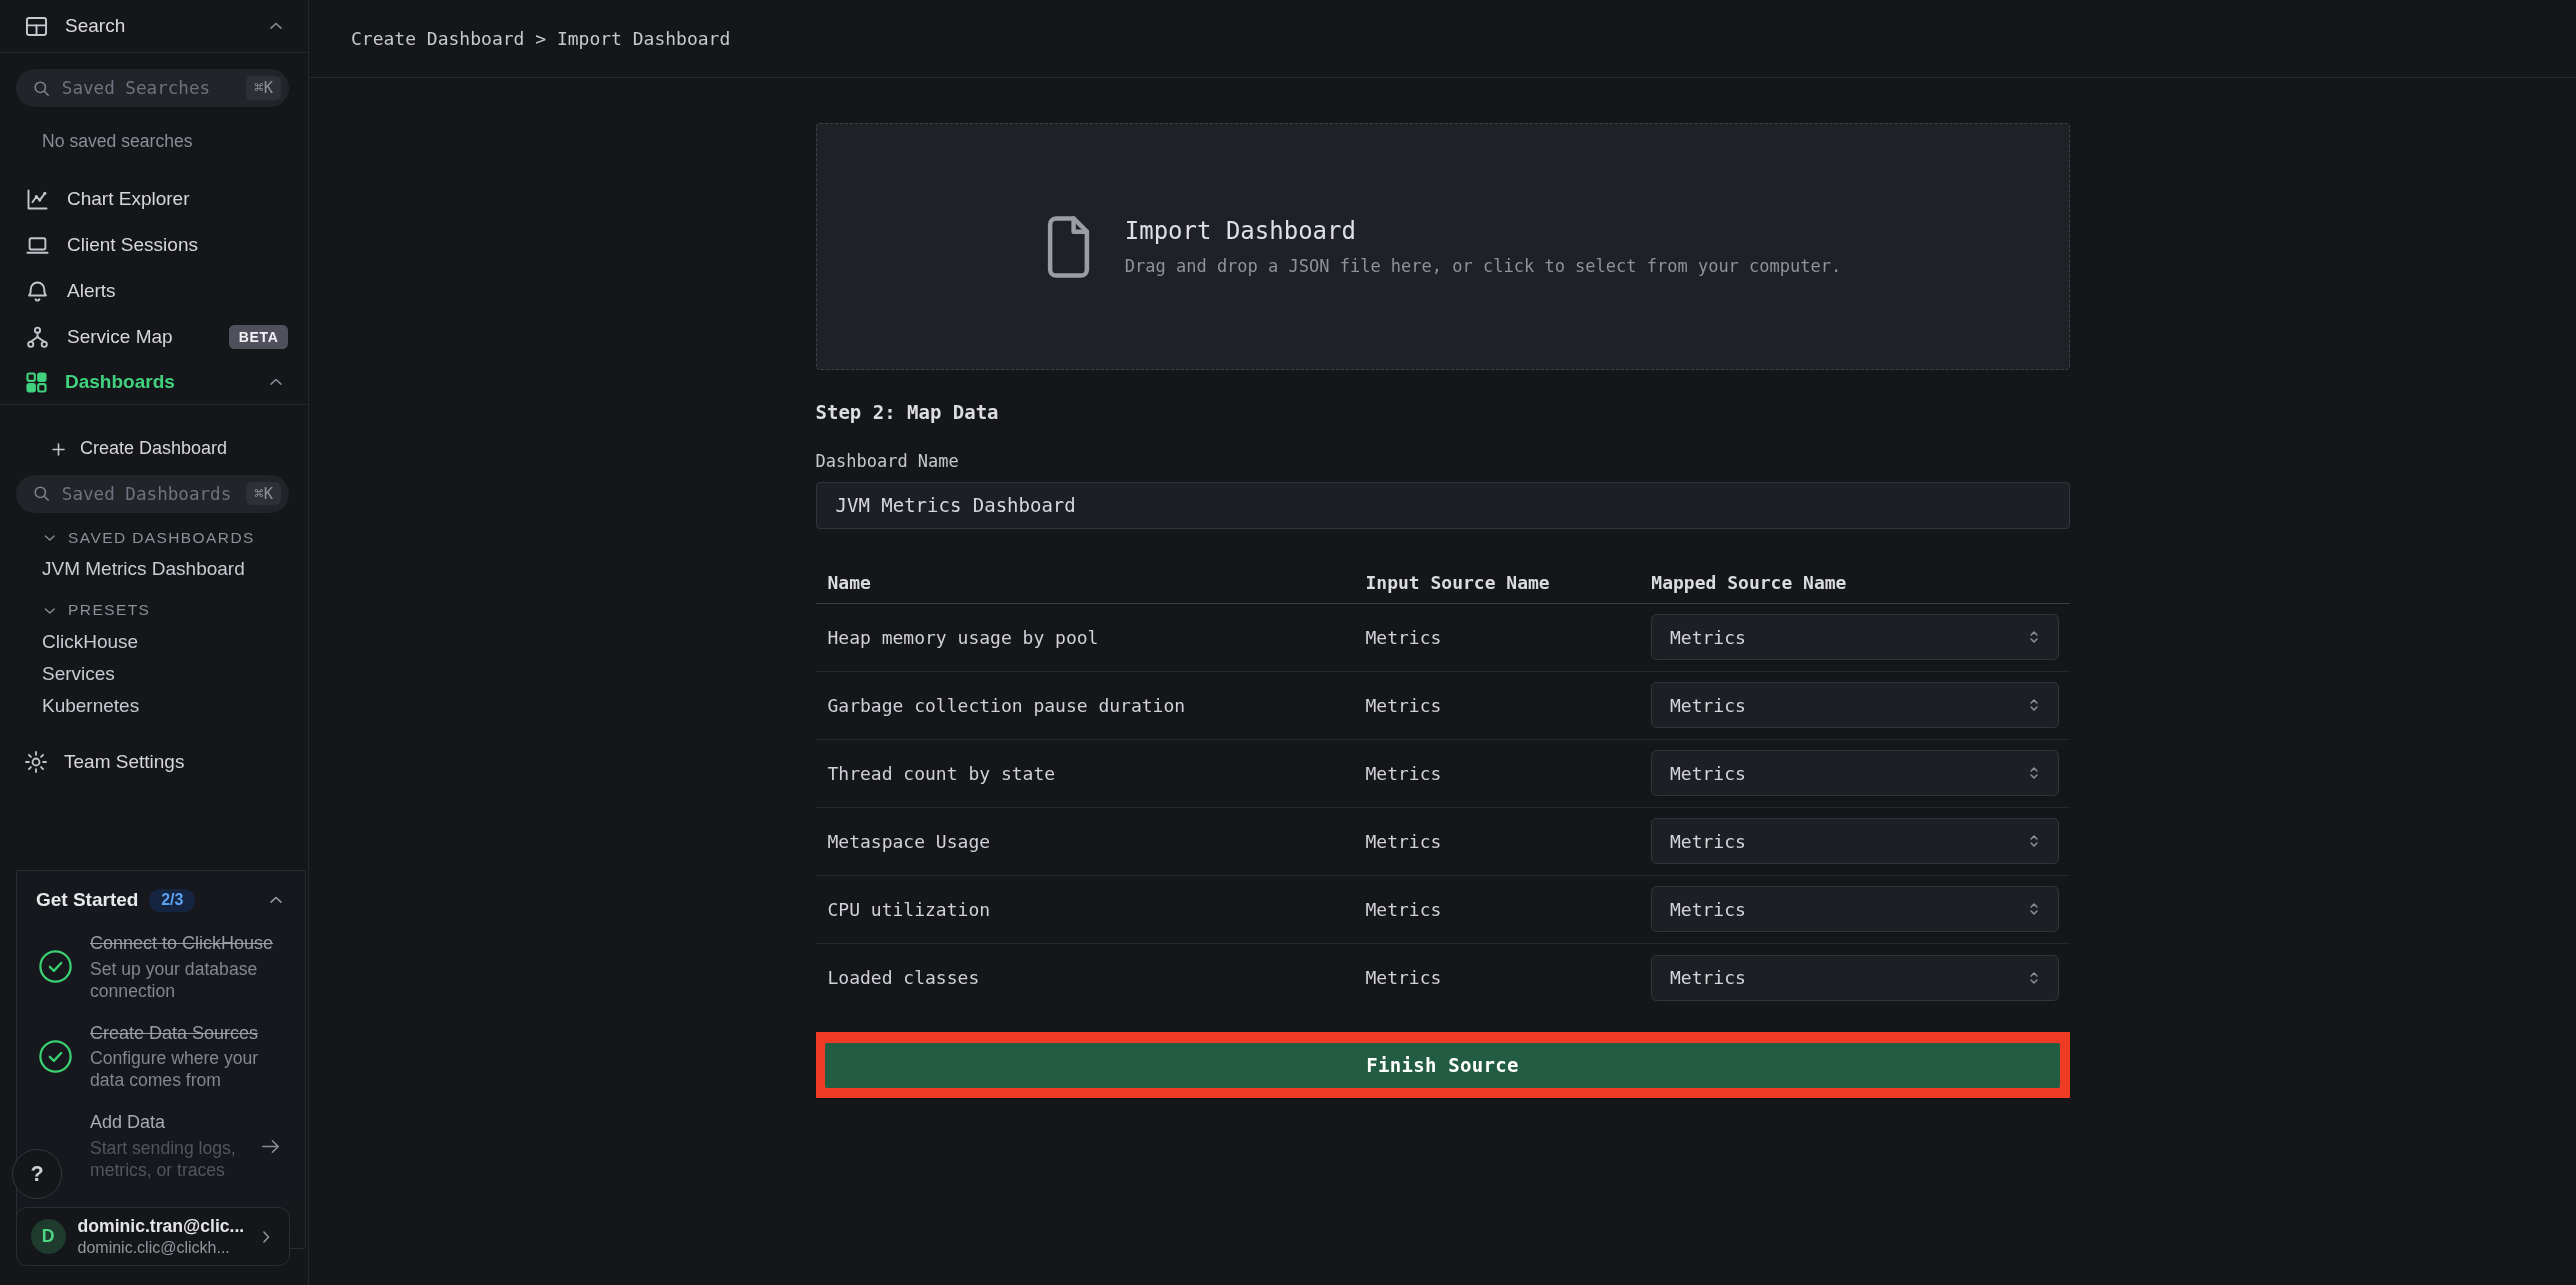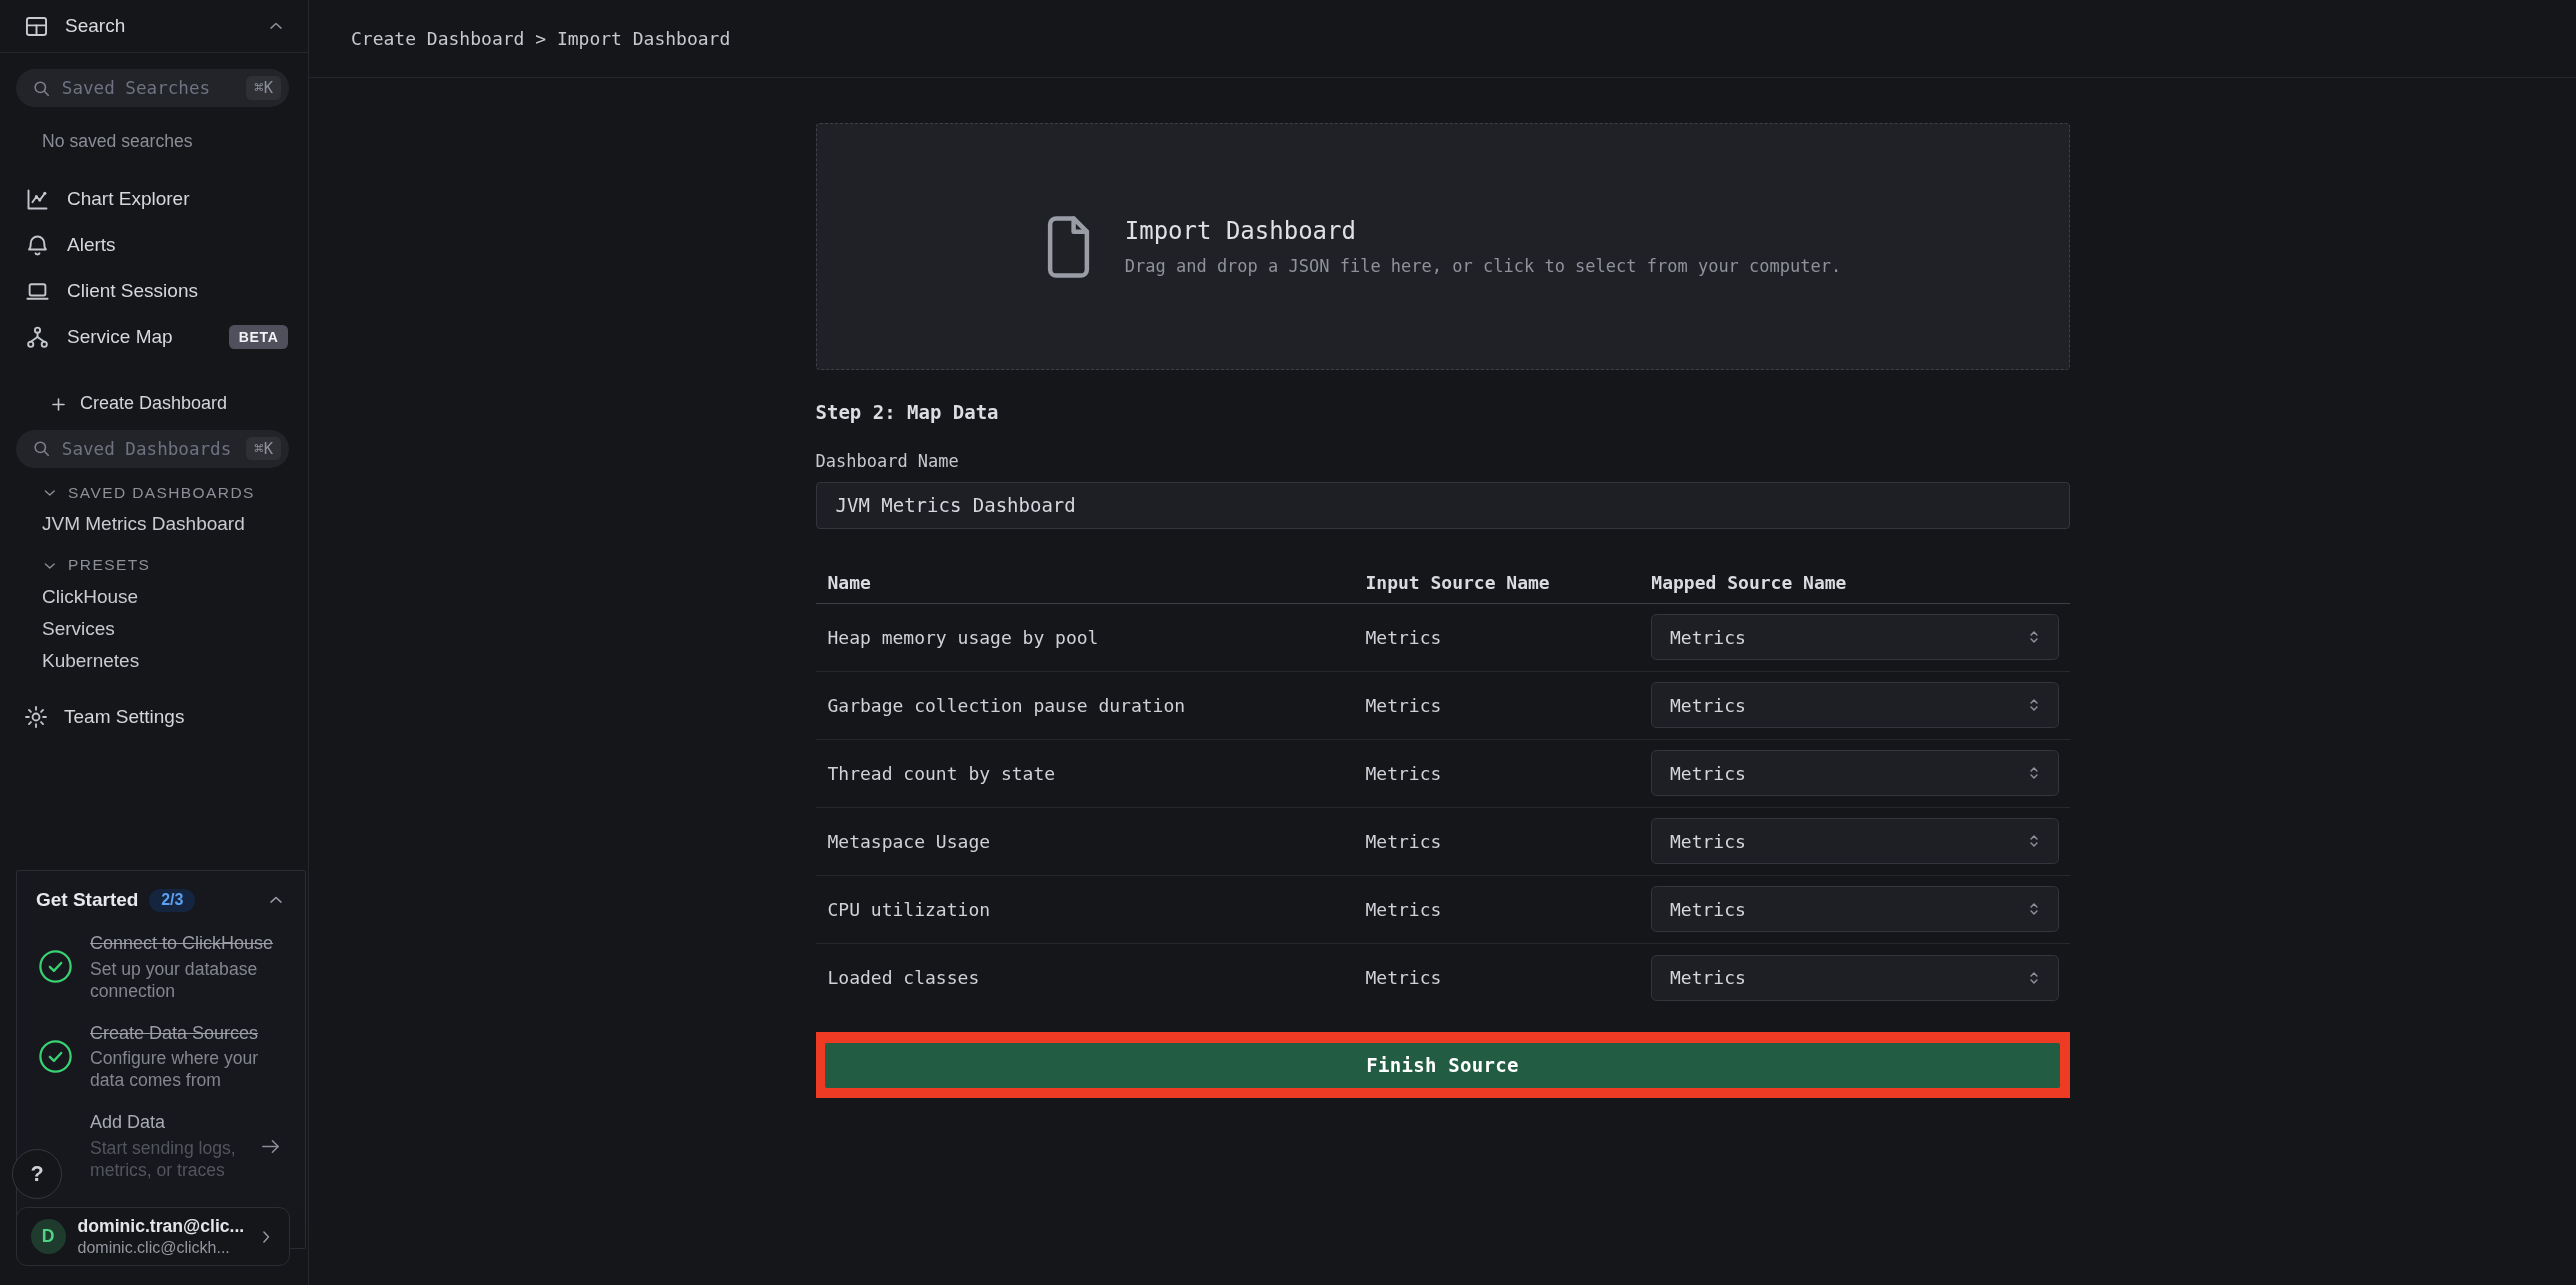--- a/index.html
+++ b/index.html
@@ -171,46 +171,60 @@
           <path d="M4 4 V20 H20"></path>
             <path d="M7.5 14.5 L11 9.5 L14 12.5 L18.5 6.5"></path>
           <circle cx="11" cy="9.5" r="1.4" fill="currentColor" stroke="none"></circle>
             <circle cx="14" cy="12.5" r="1.4" fill="currentColor" stroke="none"></circle>
             <circle cx="18.5" cy="6.5" r="1.4" fill="currentColor" stroke="none"></circle>
         </svg>
         <span class="nlabel">Chart Explorer</span>
       </div>
       <div class="nav-item">
         <svg class="nic" viewBox="0 0 24 24" fill="none" stroke="currentColor" stroke-width="1.7" stroke-linecap="round" stroke-linejoin="round">
+          <rect x="5" y="5.5" width="14" height="10" rx="1.5"></rect>
+            <path d="M3 18.5 H21"></path>
+        </svg>
+        <span class="nlabel">Client Sessions</span>
+      </div>
+      <div class="nav-item">
+        <svg class="nic" viewBox="0 0 24 24" fill="none" stroke="currentColor" stroke-width="1.7" stroke-linecap="round" stroke-linejoin="round">
           <path d="M6 10 a6 6 0 0 1 12 0 c0 4 1.5 5.5 1.5 5.5 H4.5 c0 0 1.5 -1.5 1.5 -5.5"></path>
             <path d="M10.3 19 a2 2 0 0 0 3.4 0"></path>
         </svg>
         <span class="nlabel">Alerts</span>
-      </div>
-      <div class="nav-item">
-        <svg class="nic" viewBox="0 0 24 24" fill="none" stroke="currentColor" stroke-width="1.7" stroke-linecap="round" stroke-linejoin="round">
-          <rect x="5" y="5.5" width="14" height="10" rx="1.5"></rect>
-            <path d="M3 18.5 H21"></path>
-        </svg>
-        <span class="nlabel">Client Sessions</span>
       </div>
       <div class="nav-item">
         <svg class="nic" viewBox="0 0 24 24" fill="none" stroke="currentColor" stroke-width="1.7" stroke-linecap="round" stroke-linejoin="round">
           <circle cx="12" cy="5.5" r="2.3"></circle>
             <circle cx="6" cy="18" r="2.3"></circle>
             <circle cx="18" cy="18" r="2.3"></circle>
           <path d="M12 7.8 V11.5"></path>
             <path d="M12 11.5 L6 15.8"></path>
             <path d="M12 11.5 L18 15.8"></path>
         </svg>
         <span class="nlabel">Service Map</span>
         <span class="beta-badge">BETA</span>
       </div>
     </div>
 
+    <div class="side-header active">
+      <svg class="sh-icon" viewBox="0 0 24 24" fill="none" stroke="currentColor" stroke-width="1.9" stroke-linejoin="round">
+        <rect x="4" y="4" width="6.5" height="6.5" rx="1.5"></rect>
+        <rect x="13.5" y="4" width="6.5" height="6.5" rx="1.5" fill="currentColor"></rect>
+        <rect x="4" y="13.5" width="6.5" height="6.5" rx="1.5" fill="currentColor"></rect>
+        <rect x="13.5" y="13.5" width="6.5" height="6.5" rx="1.5"></rect>
+      </svg>
+      <span class="sh-label">Dashboards</span>
+      <span class="sh-chev">
+        <svg width="20" height="20" viewBox="0 0 24 24" fill="none" stroke="currentColor" stroke-width="1.8" stroke-linecap="round" stroke-linejoin="round">
+            <path d="M6 14.5 L12 9 L18 14.5"></path>
+          </svg>
+      </span>
+    </div>
 
     <div class="create-row">
       <svg class="plus" width="19" height="19" viewBox="0 0 24 24" fill="none" stroke="currentColor" stroke-width="2" stroke-linecap="round">
           <path d="M12 5 V19"></path>
           <path d="M5 12 H19"></path>
         </svg>
       <span class="clabel">Create Dashboard</span>
     </div>
 
     <div class="pill">

